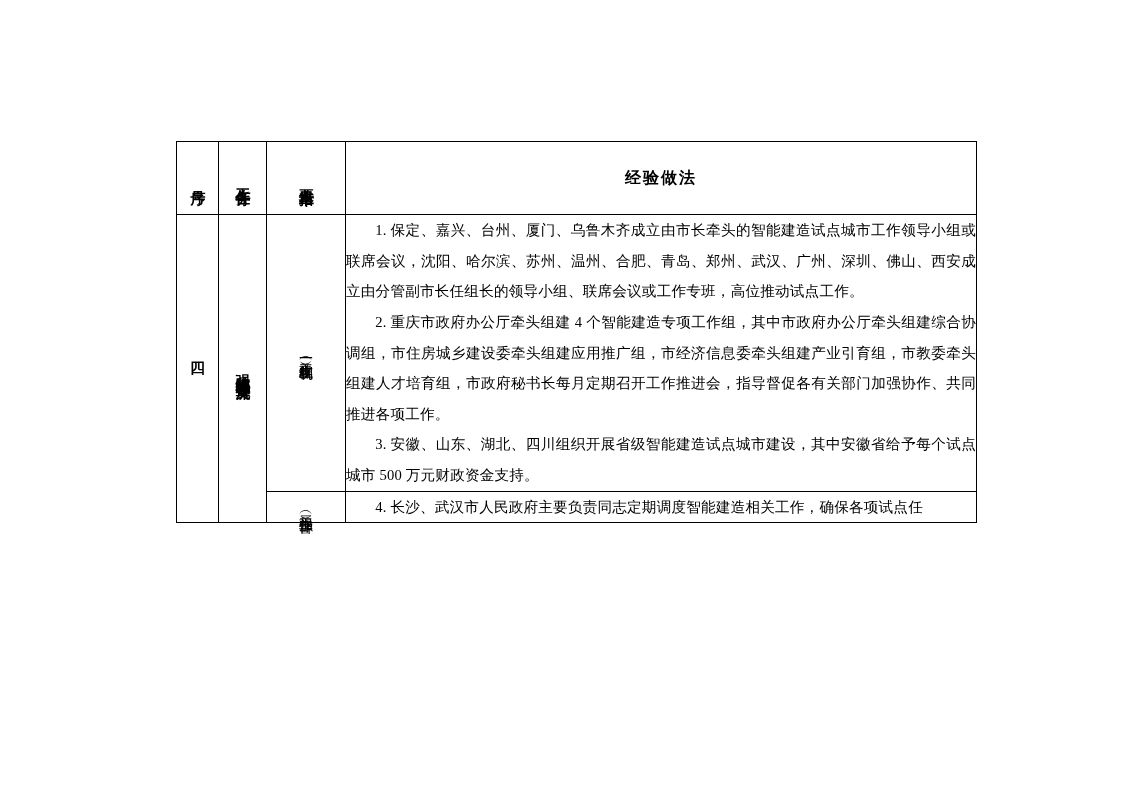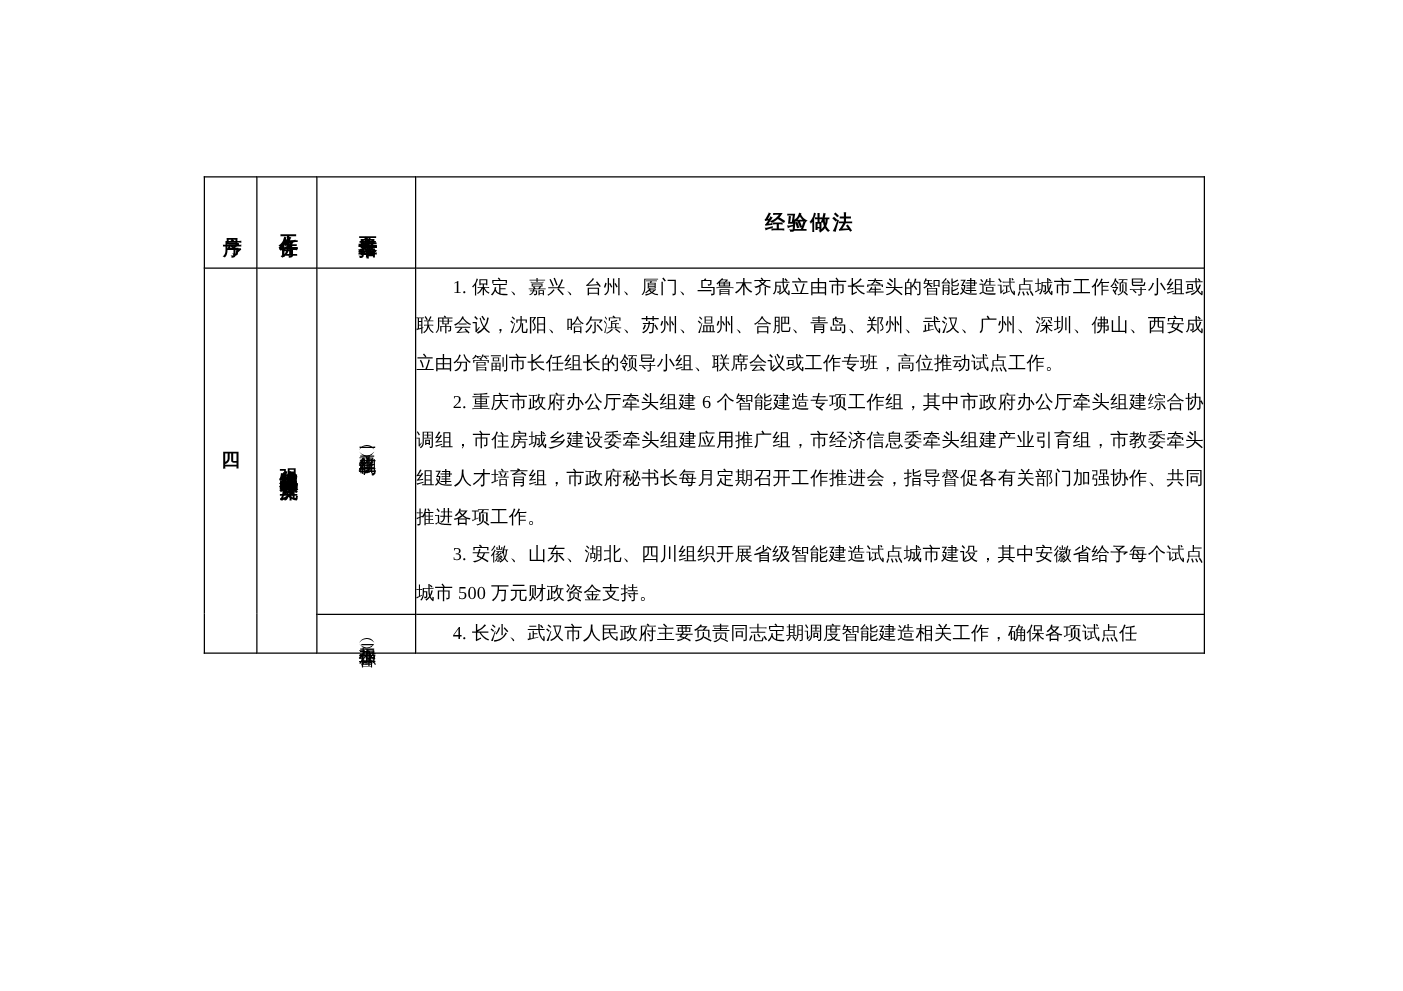--- a/index.html
+++ b/index.html
@@ -18,21 +18,21 @@
   .page {
     position: absolute;
     left: 0;
     top: 0;
     width: 1122px;
     height: 793px;
     background: #ffffff;
   }
   .table-wrap {
     position: absolute;
-    left: 163px;
+    left: 176px;
     top: 141px;
     width: 800px;
   }
   table.doc-table {
     border-collapse: collapse;
     width: 800px;
     table-layout: fixed;
   }
   table.doc-table td {
     border: 1px solid #000000;
@@ -156,21 +156,21 @@
                 <span class="vcell">强化组织领导和宣传交流</span>
               </div>
           </td>
           <td class="v-middle-center">
             <div class="vwrap">
                 <span class="vcell-normal">（一）建立工作机制</span>
               </div>
           </td>
           <td class="body-text">
             <p>1. 保定、嘉兴、台州、厦门、乌鲁木齐成立由市长牵头的智能建造试点城市工作领导小组或联席会议，沈阳、哈尔滨、苏州、温州、合肥、青岛、郑州、武汉、广州、深圳、佛山、西安成立由分管副市长任组长的领导小组、联席会议或工作专班，高位推动试点工作。</p>
-            <p>2. 重庆市政府办公厅牵头组建 6 个智能建造专项工作组，其中市政府办公厅牵头组建综合协调组，市住房城乡建设委牵头组建应用推广组，市经济信息委牵头组建产业引育组，市教委牵头组建人才培育组，市政府秘书长每月定期召开工作推进会，指导督促各有关部门加强协作、共同推进各项工作。</p>
+            <p>2. 重庆市政府办公厅牵头组建 4 个智能建造专项工作组，其中市政府办公厅牵头组建综合协调组，市住房城乡建设委牵头组建应用推广组，市经济信息委牵头组建产业引育组，市教委牵头组建人才培育组，市政府秘书长每月定期召开工作推进会，指导督促各有关部门加强协作、共同推进各项工作。</p>
             <p>3. 安徽、山东、湖北、四川组织开展省级智能建造试点城市建设，其中安徽省给予每个试点城市 500 万元财政资金支持。</p>
           </td>
         </tr>
 
         <tr>
           <td class="v-middle-center">
             <div class="vwrap">
                 <span class="vcell-normal">（二）加强工作督</span>
               </div>
           </td>

